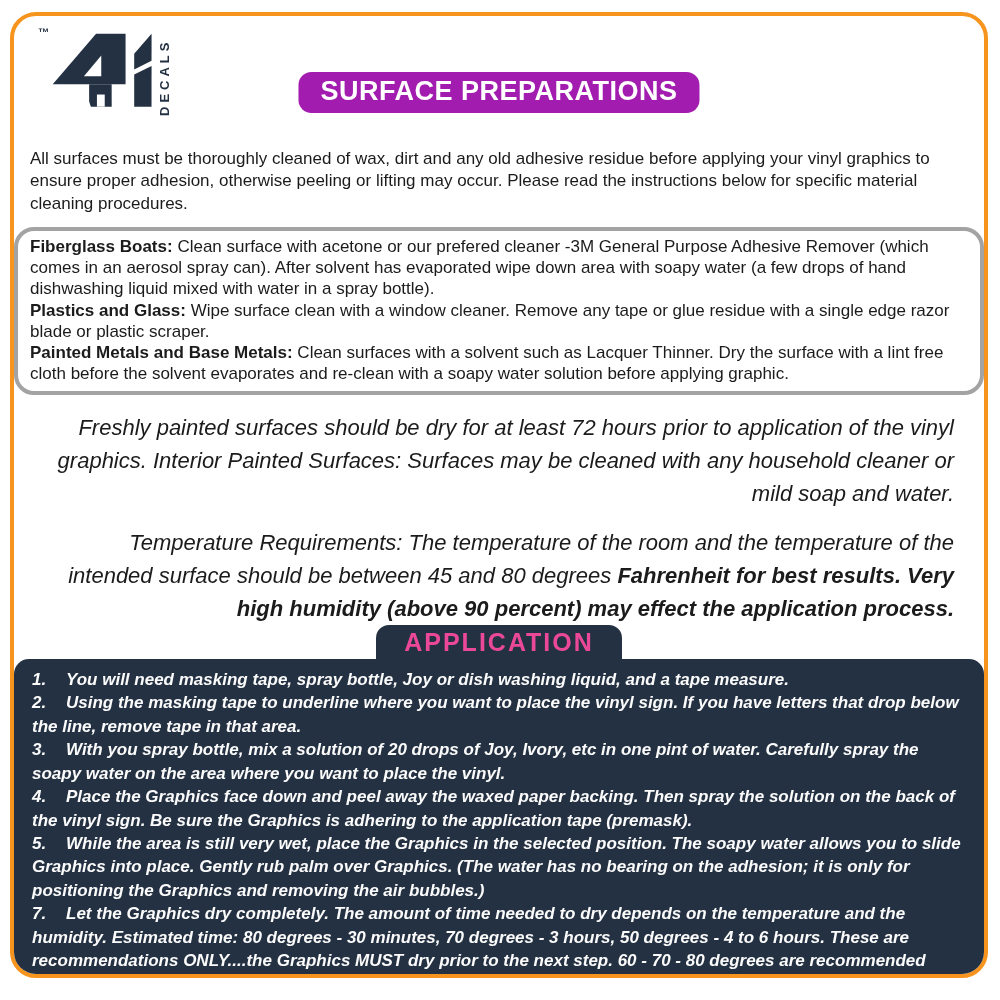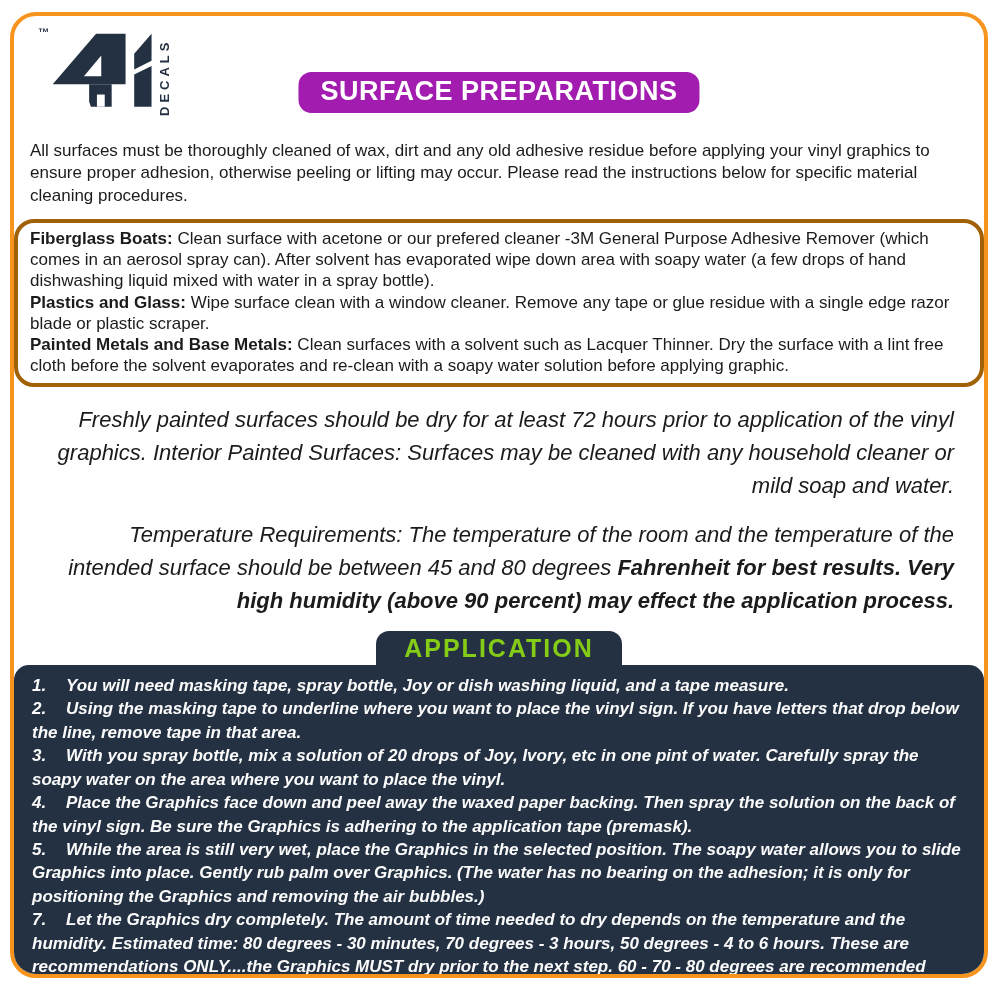--- a/index.html
+++ b/index.html
@@ -20,38 +20,38 @@
     writing-mode:vertical-rl;transform:rotate(180deg);
     font-size:13px;font-weight:bold;color:#243142;letter-spacing:4px;
     height:92px;margin-left:3px;line-height:1;
   }
   .title-badge{
     position:absolute;left:50%;transform:translateX(-50%);top:56px;
     background:#a21caf;color:#fff;font-weight:bold;font-size:27px;
     padding:4px 22px 6px;border-radius:13px;letter-spacing:.5px;white-space:nowrap;
   }
   
-  .intro{margin:12px 16px 0;font-size:17px;line-height:1.32;}
+  .intro{margin:20px 16px 0;font-size:17px;line-height:1.32;}
   
   .materials-box{
-    margin:12px 0 0;border:4px solid #a16207;border-radius:20px;
+    margin:12px 0 0;border:4px solid #a3a3a3;border-radius:20px;
     padding:5px 12px 7px;font-size:17px;line-height:1.24;flex:0 0 auto;
   }
   .materials-box p{margin:0;}
   .materials-box b{font-weight:bold;}
   
   .note{
     margin:16px 30px 0;text-align:right;font-style:italic;
     font-size:22px;line-height:1.5;
   }
   .note b{font-weight:bold;}
   
   .app-tab{
-    align-self:center;margin-top:14px;flex:0 0 auto;
-    background:#243142;color:#84cc16;font-weight:bold;font-size:25px;
+    align-self:center;flex:0 0 auto;
+    background:#243142;color:#ec4899;font-weight:bold;font-size:25px;
     padding:3px 28px 2px;border-radius:13px 13px 0 0;letter-spacing:2px;white-space:nowrap;
   }
   .app-box{
     flex:1 1 auto;background:#243142;color:#fbfbfb;
     border-radius:15px 15px 0 0;padding:9px 18px 6px;
     font-weight:bold;font-size:17px;line-height:1.38;
   }
   .step{margin:0;font-style:italic;}
   .step .num{display:inline-block;width:34px;}
 </style>

